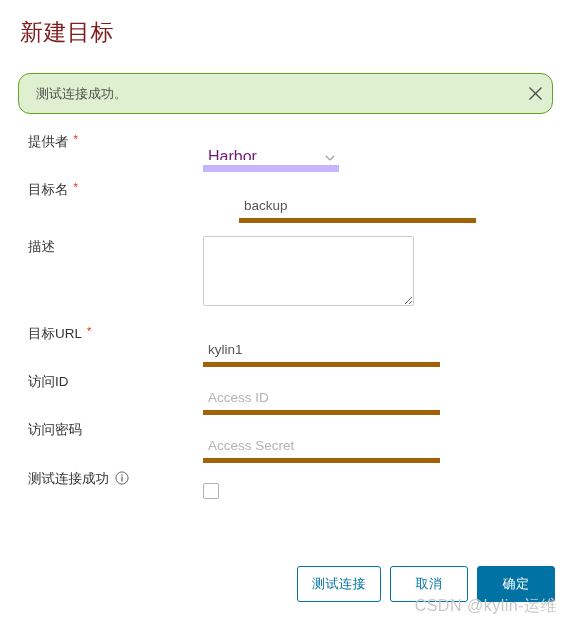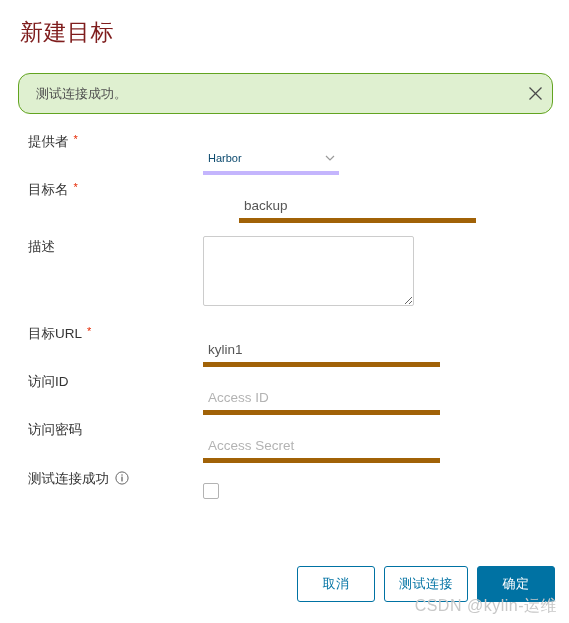--- a/index.html
+++ b/index.html
@@ -117,25 +117,25 @@
 
   .u-select-wrap {
     position: relative;
     width: 136px;
   }
   .u-select {
     appearance: none;
     -webkit-appearance: none;
     width: 136px;
     border: none;
-    border-bottom: 4px solid #c4b5fd;
+    border-bottom: 7px solid #c4b5fd;
     background: transparent;
     font-family: "Liberation Sans", "DejaVu Sans", sans-serif;
-    font-size: 11px;
-    color: #0c4a6e;
+    font-size: 16px;
+    color: #701a75;
     padding: 0 18px 5px 5px;
     height: 24px;
     outline: none;
     box-sizing: border-box;
     cursor: pointer;
   }
   .chev {
     position: absolute;
     right: 2px;
     top: 3px;
@@ -311,18 +311,18 @@
       </span>
     </div>
     <div class="field" style="padding-top:13px;">
       <span class="cbox"></span>
     </div>
   </div>
 
 </div>
 
 <div class="btn-bar">
+  <div class="btn btn-outline">测试连接</div>
   <div class="btn btn-outline">取消</div>
-  <div class="btn btn-outline">测试连接</div>
   <div class="btn btn-solid">确定</div>
 </div>
 
 <div class="watermark">CSDN @kylin-运维</div>
 
 </body></html>

